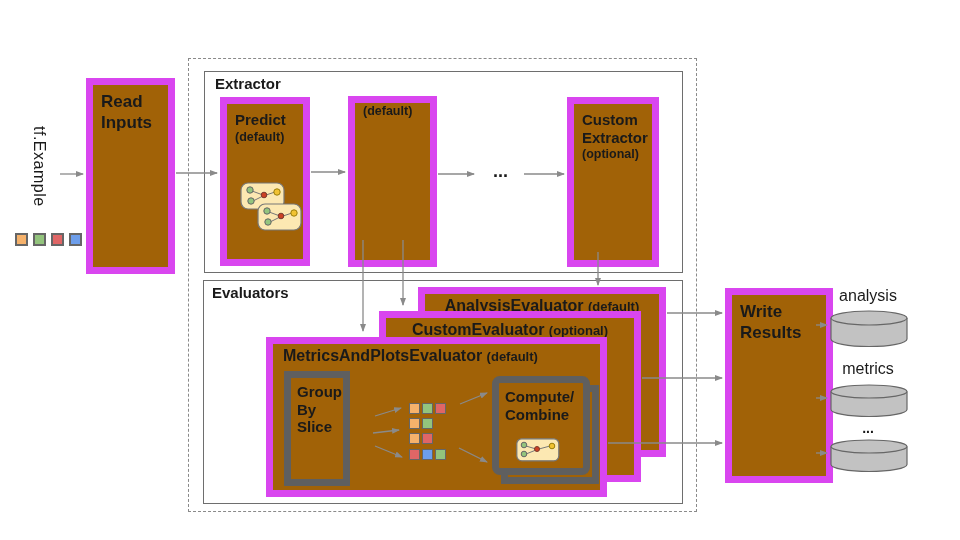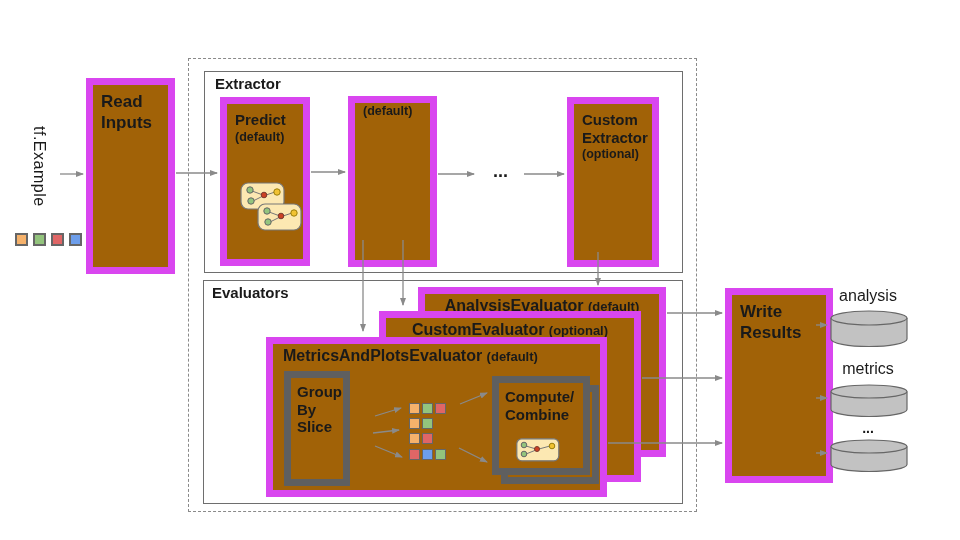--- a/index.html
+++ b/index.html
@@ -125,21 +125,21 @@
       <div class="sq" style="background: rgb(246, 178, 107);"></div>
       <div class="sq" style="background: rgb(224, 102, 102);"></div>
     </div>
   <div class="sq-row" style="left:409px;top:449px;">
       <div class="sq" style="background: rgb(224, 102, 102);"></div>
       <div class="sq" style="background: rgb(109, 158, 235);"></div>
       <div class="sq" style="background: rgb(147, 196, 125);"></div>
     </div>
 
   <div class="box" style="left:501px;top:385px;width:98px;height:99px;border-color:#5f5f5f;"></div>
-  <div class="box" style="left:492px;top:376px;width:98px;height:99px;border-color:#5f5f5f;">
+  <div class="box" style="left:492px;top:376px;width:98px;height:99px;border-color:#5f5f5f;border-radius:8px;">
     <div class="title-md" style="padding:5px 6px 0 6px;">Compute/ Combine</div>
     <svg class="abs" style="left:17px;top:55px;" width="44" height="24" viewBox="0 0 44 24">
       <rect x="0.8" y="0.8" width="42" height="22" rx="5" fill="#fce8b2" stroke="#777" stroke-width="1.2"></rect>
       <line x1="10" y1="8" x2="20" y2="11" stroke="#777" stroke-width="1"></line>
       <line x1="10" y1="16" x2="20" y2="12" stroke="#777" stroke-width="1"></line>
       <line x1="23" y1="11" x2="34" y2="8" stroke="#777" stroke-width="1"></line>
       <circle cx="8" cy="7" r="2.8" fill="#93c47d" stroke="#666" stroke-width="1"></circle>
       <circle cx="8" cy="16" r="2.8" fill="#93c47d" stroke="#666" stroke-width="1"></circle>
       <circle cx="21" cy="11" r="2.5" fill="#cc4125" stroke="#7a3b2e" stroke-width="1"></circle>
       <circle cx="36" cy="8" r="2.8" fill="#f1c232" stroke="#9a7d0a" stroke-width="1"></circle>

